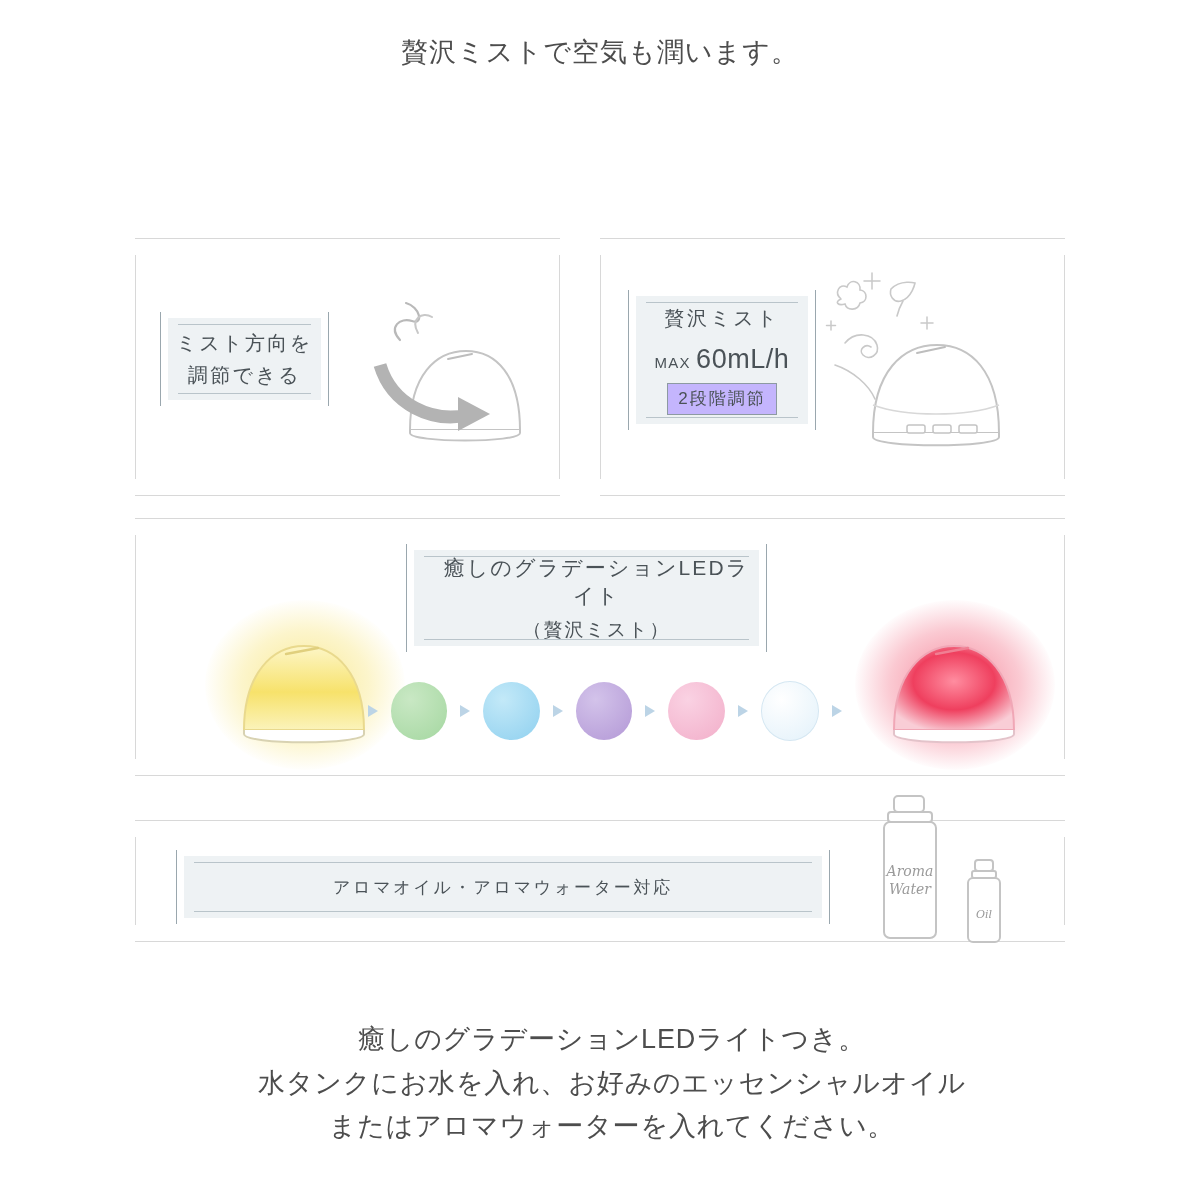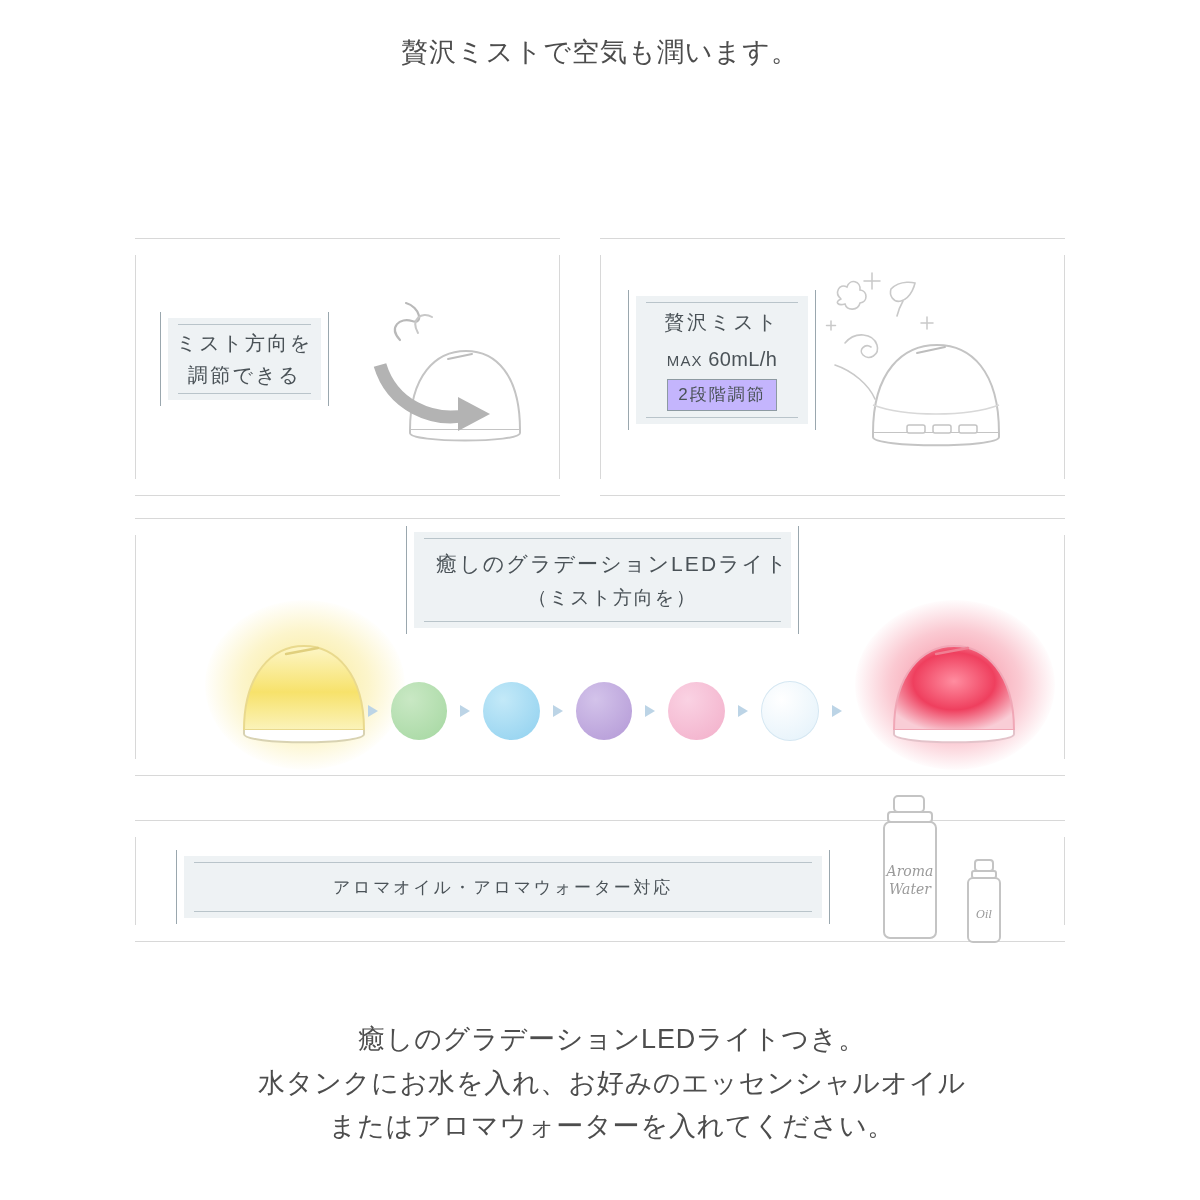--- a/index.html
+++ b/index.html
@@ -103,31 +103,31 @@
     left: 168px; top: 318px; width: 153px; height: 82px;
     font-size: 20px; line-height: 1.6; letter-spacing: 0.12em;
   }
   
   #plate-mist-volume {
     left: 636px; top: 296px; width: 172px; height: 128px;
     letter-spacing: 0.08em;
   }
   #plate-mist-volume .ln1 { font-size: 20px; letter-spacing: 0.14em; margin-bottom: 12px; }
   #plate-mist-volume .ln2 { font-size: 15px; letter-spacing: 0.08em; margin-bottom: 8px; }
-  #plate-mist-volume .ln2 .big { font-size: 20px; letter-spacing: 0.02em; }
+  #plate-mist-volume .ln2 .big { font-size: 27px; letter-spacing: 0.02em; }
   #plate-mist-volume .boxed {
     border: 1px solid #8d9aa2;
     padding: 3px 10px 4px;
     font-size: 17px;
     letter-spacing: 0.12em;
     background: #c4b5fd;
   }
   
   #plate-led {
-    left: 414px; top: 532px; width: 377px; height: 96px;
+    left: 414px; top: 550px; width: 345px; height: 96px;
     letter-spacing: 0.08em;
     padding-left: 20px;
   }
   #plate-led .ln1 { font-size: 21px; letter-spacing: 0.1em; }
   #plate-led .ln2 { font-size: 19px; letter-spacing: 0.1em; margin-top: 7px; }
   
   #plate-oil {
     left: 184px; top: 856px; width: 638px; height: 62px;
     font-size: 17px; letter-spacing: 0.16em;
   }
@@ -231,21 +231,21 @@
 </svg>
 
 <div class="panel" id="panel-led"></div>
 
 <div class="caption-plate" id="plate-led">
   <span class="rule-top"></span>
   <span class="rule-bottom"></span>
   <span class="bar-left"></span>
   <span class="bar-right"></span>
   <span class="ln1">癒しのグラデーションLEDライト</span>
-  <span class="ln2">（ミスト方向を）</span>
+  <span class="ln2">（贅沢ミスト）</span>
 </div>
 
 <div class="glow-yellow" style="left:205px; top:600px; width:200px; height:170px; border-radius:50%;
             background: radial-gradient(ellipse at 50% 50%, rgba(247,226,107,0.75) 0%, rgba(247,226,107,0.35) 45%, rgba(247,226,107,0) 72%);"></div>
 <svg class="device" style="left:226px; top:618px;" width="160" height="140" viewBox="0 0 160 140">
   <defs>
     <linearGradient id="gy" x1="0" y1="0" x2="0" y2="1">
       <stop offset="0%" stop-color="#fdf6c8"></stop>
       <stop offset="55%" stop-color="#f7e26b"></stop>
       <stop offset="100%" stop-color="#fbf3bb"></stop>

